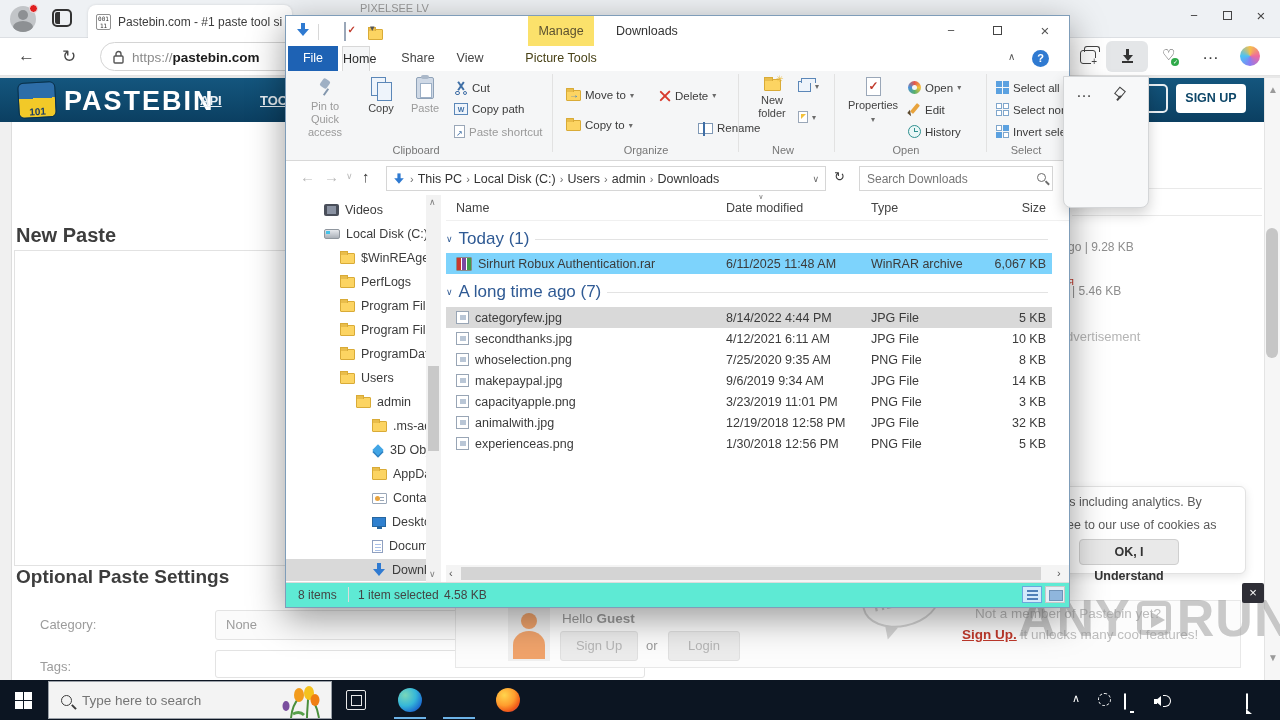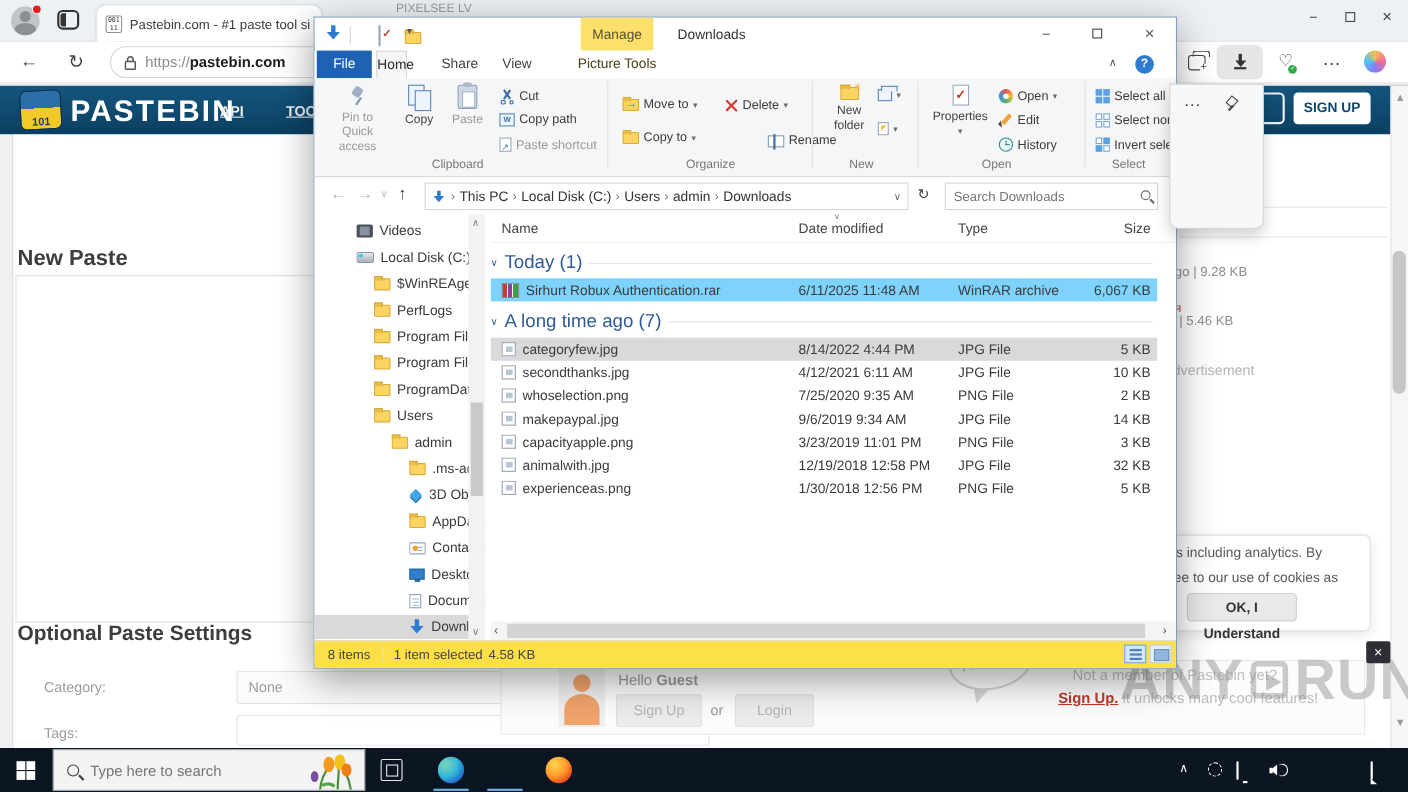--- a/index.html
+++ b/index.html
@@ -217,21 +217,21 @@
   .frow > div { padding-left:10px; overflow:hidden; white-space:nowrap; }
   .fname { display:flex; align-items:center; gap:6px; }
   .row-blue { background:#7dd3fc; }
   .row-gray { background:#d9d9d9; }
   .fi-img { width:13px; height:13px; background:#fff; border:1px solid #98a5b5; position:relative; flex:0 0 auto; }
   .fi-img::after { content:""; position:absolute; left:3px; top:3px; width:6px; height:5px; background:#b9c6d6; }
   .fi-rar { width:16px; height:14px; flex:0 0 auto; background:linear-gradient(90deg,#c8392f 0 30%,#fff 30% 35%,#7a4aa0 35% 63%,#fff 63% 68%,#3f9d4a 68%); border:1px solid #8a8a8a; border-radius:1px; }
 
   .hscroll { left:160px; top:549px; width:623px; height:17px; background:#f4f4f4; }
   .hthumb { left:175px; top:551px; width:580px; height:13px; background:#d4d4d4; }
-  .statusbar { left:0; top:566px; width:783px; height:25px; background:#fde047; border-top:1px solid #dcdcdc; font-size:12px; color:#444; }
+  .statusbar { left:0; top:566px; width:783px; height:25px; background:#5eead4; border-top:1px solid #dcdcdc; font-size:12px; color:#444; }
   .view-btn { top:570px; width:20px; height:17px; }
   .vb-active { border:1px solid #6aa7dd; background:#d3e9fb; }
   .vb-lines::after { content:""; position:absolute; left:4px; top:3px; width:11px; height:1.6px; background:#4f80b8; box-shadow:0 4px 0 #4f80b8, 0 8px 0 #4f80b8; }
   .vb-pic { border:1px solid #c9c9c9; background:#e8eef5; }
   .vb-pic::after { content:""; position:absolute; left:3px; top:3px; width:12px; height:9px; background:#8fb6dd; border:1px solid #6f93b8; }
 
   
   .taskbar { left:0; top:680px; width:1280px; height:40px; background:#0c1522; z-index:10; }
   .start { left:0; top:680px; width:48px; height:40px; z-index:11; }
   .start-grid { position:absolute; left:15px; top:12px; width:17px; height:17px; display:grid; grid-template-columns:8px 8px; grid-template-rows:8px 8px; gap:1px; }
@@ -667,21 +667,21 @@
       <div>JPG File</div>
       <div class="size-col">10 KB</div>
     </div>
     <div class="frow" style="top:154px;">
       <div class="fname">
           <span class="fi-img"></span>
           <span>whoselection.png</span>
         </div>
       <div>7/25/2020 9:35 AM</div>
       <div>PNG File</div>
-      <div class="size-col">2 KB</div>
+      <div class="size-col">8 KB</div>
     </div>
     <div class="frow" style="top:175px;">
       <div class="fname">
           <span class="fi-img"></span>
           <span>makepaypal.jpg</span>
         </div>
       <div>9/6/2019 9:34 AM</div>
       <div>JPG File</div>
       <div class="size-col">14 KB</div>
     </div>

